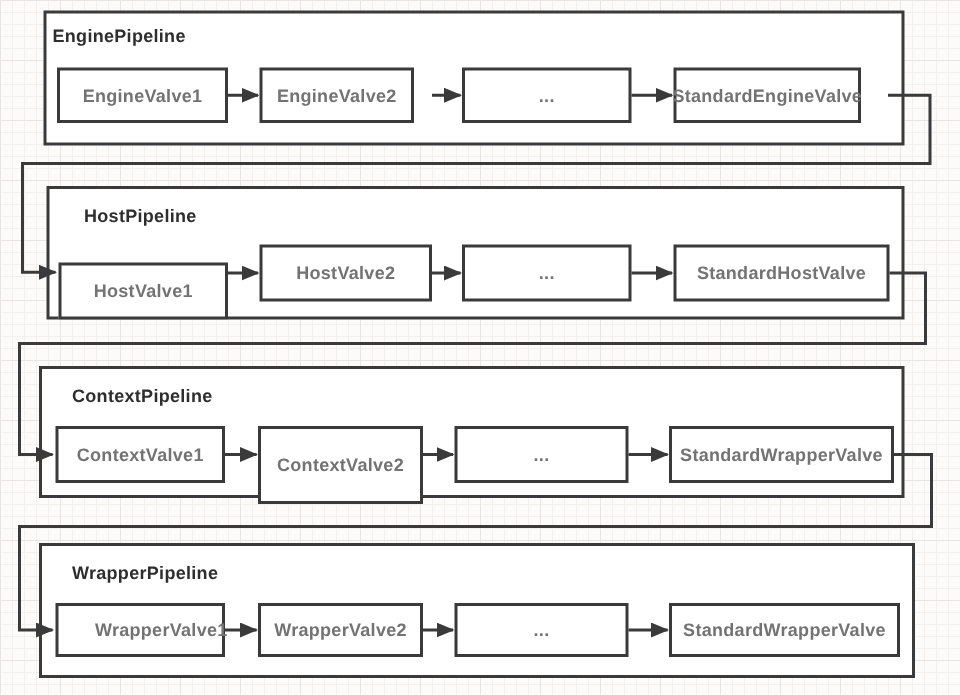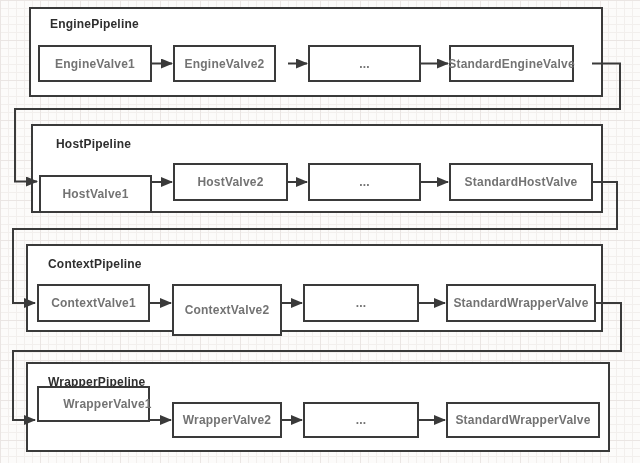--- a/index.html
+++ b/index.html
@@ -56,21 +56,21 @@
     z-index: 3;
     pointer-events: none;
   }
 </style>
 </head>
 <body>
 
 <div class="canvas">
 
   <div class="outer" style="left:29px;top:7px;width:574px;height:90px;"></div>
-  <div class="ptitle" style="left:50px;top:17px;">EnginePipeline</div>
+  <div class="ptitle" style="left:35px;top:17px;">EnginePipeline</div>
   <div class="node" style="left:38px;top:45px;width:114px;height:37px;">EngineValve1</div>
   <div class="node" style="left:173px;top:45px;width:103px;height:37px;">EngineValve2</div>
   <div class="node" style="left:308px;top:45px;width:113px;height:37px;">...</div>
   <div class="node" style="left:449px;top:45px;width:125px;height:37px;">StandardEngineValve</div>
 
   <div class="outer" style="left:31px;top:124px;width:572px;height:89px;"></div>
   <div class="ptitle" style="left:56px;top:137px;">HostPipeline</div>
   <div class="node" style="left:39px;top:163px;width:113px;height:38px;margin-top:12px;">HostValve1</div>
   <div class="node" style="left:173px;top:163px;width:115px;height:38px;">HostValve2</div>
   <div class="node" style="left:308px;top:163px;width:113px;height:38px;">...</div>
@@ -78,21 +78,21 @@
 
   <div class="outer" style="left:26px;top:244px;width:577px;height:88px;"></div>
   <div class="ptitle" style="left:48px;top:257px;">ContextPipeline</div>
   <div class="node" style="left:37px;top:284px;width:113px;height:38px;">ContextValve1</div>
   <div class="node" style="left:172px;top:284px;width:110px;height:52px;">ContextValve2</div>
   <div class="node" style="left:303px;top:284px;width:116px;height:38px;">...</div>
   <div class="node" style="left:446px;top:284px;width:150px;height:38px;">StandardWrapperValve</div>
 
   <div class="outer" style="left:26px;top:362px;width:584px;height:90px;"></div>
   <div class="ptitle" style="left:48px;top:375px;">WrapperPipeline</div>
-  <div class="node" style="left:37px;top:386px;width:113px;height:36px;padding-left:28px;">WrapperValve1</div>
+  <div class="node" style="left:37px;top:402px;width:113px;height:36px;padding-left:28px;">WrapperValve1</div>
   <div class="node" style="left:172px;top:402px;width:110px;height:36px;">WrapperValve2</div>
   <div class="node" style="left:303px;top:402px;width:116px;height:36px;">...</div>
   <div class="node" style="left:446px;top:402px;width:154px;height:36px;">StandardWrapperValve</div>
 
   <svg class="wires" viewBox="0 0 640 463">
     <defs>
       <marker id="arrow" markerUnits="userSpaceOnUse" markerWidth="12" markerHeight="10" refX="11" refY="5" orient="auto">
         <path d="M0,0 L12,5 L0,10 Z" fill="#3a3a3a"></path>
       </marker>
     </defs>

